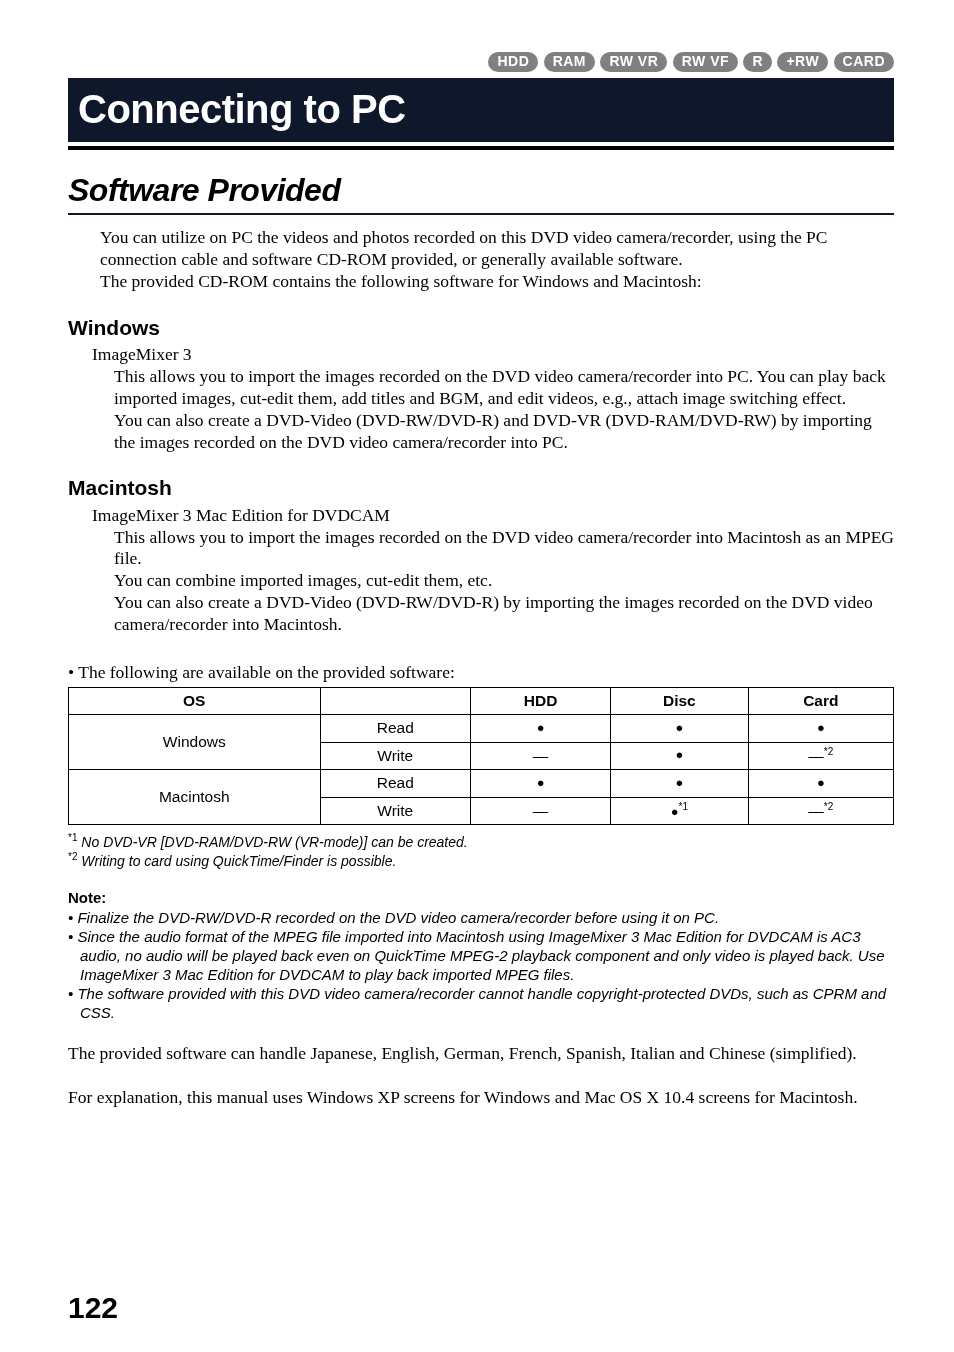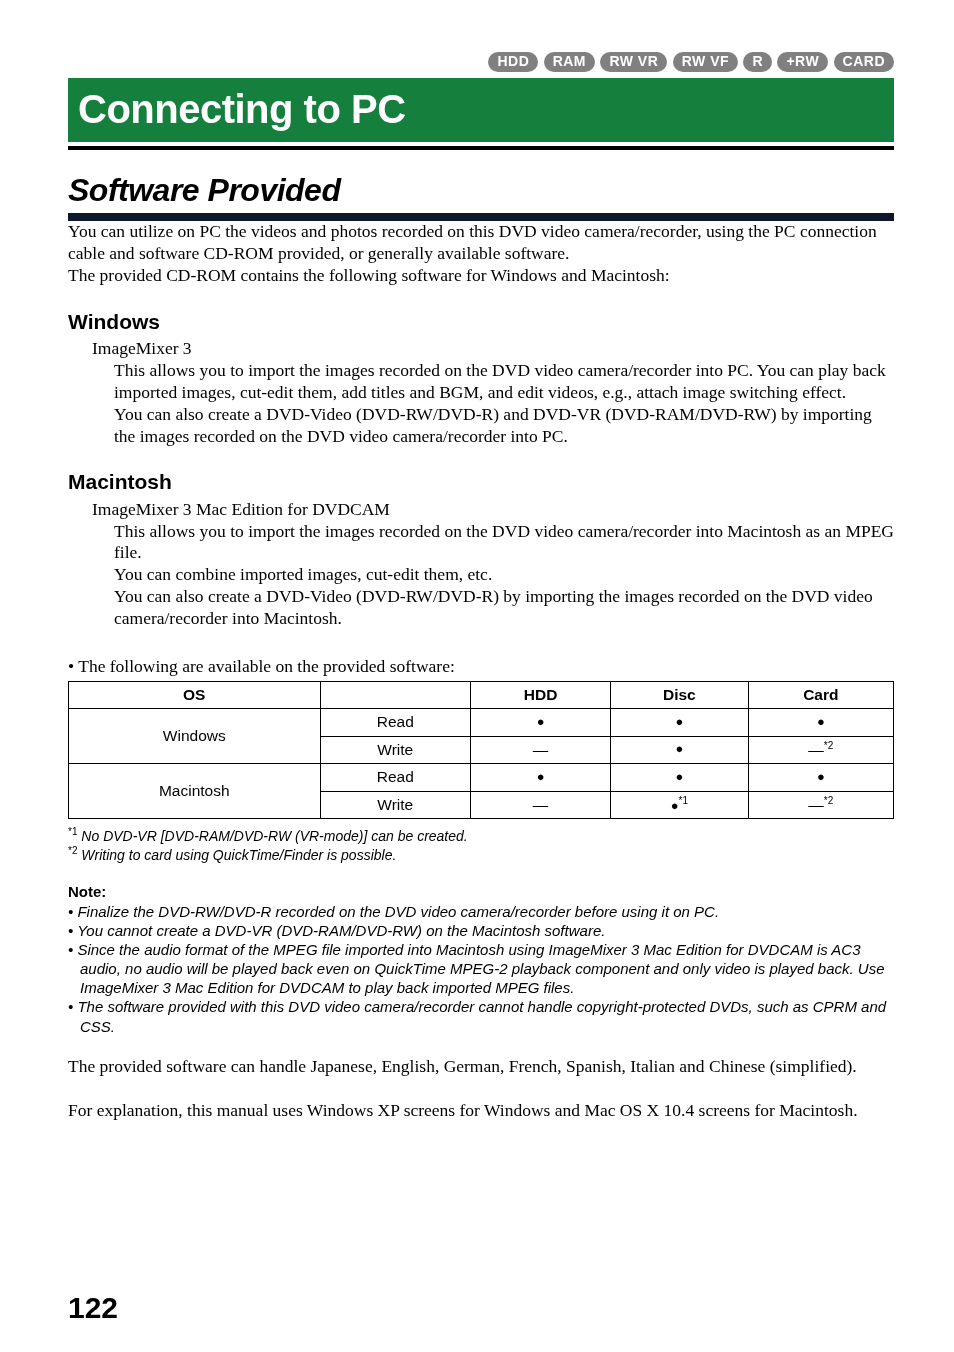--- a/index.html
+++ b/index.html
@@ -25,45 +25,46 @@
     color: #fff;
     font-family: Arial, sans-serif;
     font-size: 14px;
     padding: 1px 9px 2px 9px;
     border-radius: 10px;
     margin-left: 1px;
     vertical-align: middle;
     letter-spacing: 0.5px;
   }
   .chapter-title {
-    background: #15803d;
+    background: #0f172a;
     color: #fff;
     font-family: Arial, sans-serif;
     font-size: 40px;
     font-weight: 900;
     padding: 6px 0 8px 10px;
     letter-spacing: -0.5px;
     margin-bottom: 4px;
   }
   .double-rule {
     border-top: 4px solid #000;
     margin-bottom: 20px;
   }
   .sect-title {
     font-family: Arial, sans-serif;
     font-size: 32px;
     font-weight: 900;
     font-style: italic;
-    border-bottom: 8px solid #0f172a;
+    border-bottom: 2px solid #0f172a;
     padding-bottom: 3px;
-    margin-bottom: 0;
+    margin-bottom: 12px;
     letter-spacing: -0.5px;
   }
   .body-p {
     margin-bottom: 0;
+    margin-left: 32px;
   }
   .subhead {
     font-family: Arial, sans-serif;
     font-size: 21px;
     font-weight: bold;
     margin-top: 22px;
     margin-bottom: 3px;
   }
   .indent1 { padding-left: 24px; }
   .indent2 { padding-left: 46px; }
@@ -204,21 +205,20 @@
   <span class="sup">*1</span> <span>No DVD-VR [DVD-RAM/DVD-RW (VR-mode)] can be created.</span>
 </div>
 <div class="footnote" style="margin-top:0">
   <span class="sup">*2</span> <span>Writing to card using QuickTime/Finder is possible.</span>
 </div>
 
 <div class="note-block">
   <span class="note-head">Note:</span>
   <ul>
     <li>•  Finalize the DVD-RW/DVD-R recorded on the DVD video camera/recorder before using it on PC.</li>
-    <li>•  You cannot create a DVD-VR (DVD-RAM/DVD-RW) on the Macintosh software.</li>
     <li>•  Since the audio format of the MPEG file imported into Macintosh using ImageMixer 3 Mac Edition for DVDCAM is AC3 audio, no audio will be played back even on QuickTime MPEG-2 playback component and only video is played back. Use ImageMixer 3 Mac Edition for DVDCAM to play back imported MPEG files.</li>
     <li>•  The software provided with this DVD video camera/recorder cannot handle copyright-protected DVDs, such as CPRM and CSS.</li>
   </ul>
 </div>
 
 <p class="closing">The provided software can handle Japanese, English, German, French, Spanish, Italian and Chinese (simplified).</p>
 <p class="closing closing2">For explanation, this manual uses Windows XP screens for Windows and Mac OS X 10.4 screens for Macintosh.</p>
 
 <div class="page-num">122</div>
 

